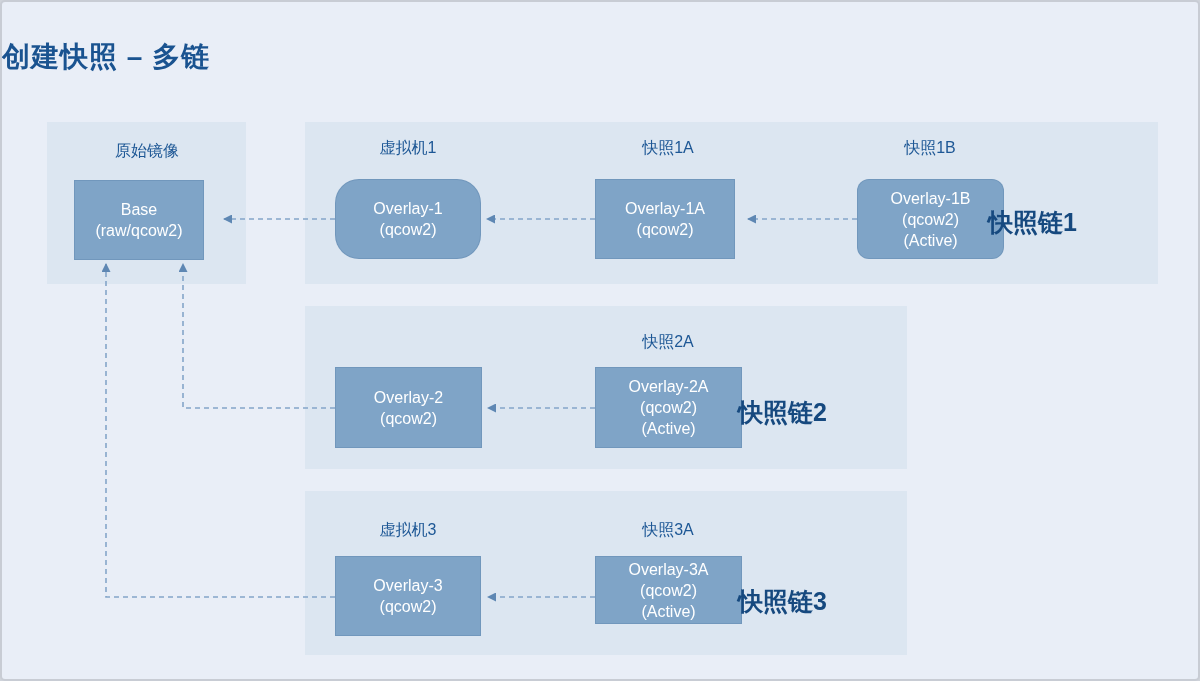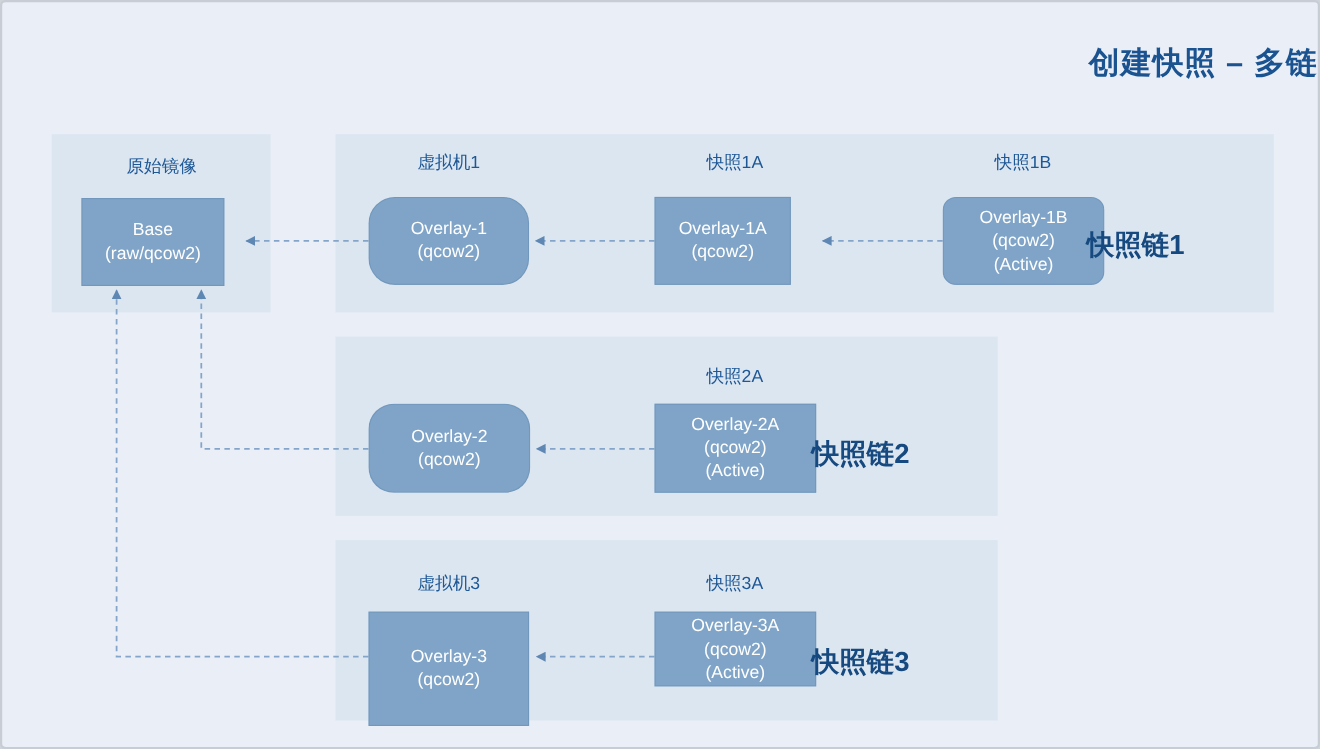--- a/index.html
+++ b/index.html
@@ -11,42 +11,42 @@
   *{box-sizing:border-box;}
   .page{
     position:relative; width:1200px; height:681px;
     background:var(--page-bg);
     border:2px solid var(--page-border); border-radius:5px;
     font-family:"Liberation Sans","DejaVu Sans",sans-serif;
     overflow:hidden;
   }
   .title{
     position:absolute; left:0; right:0; top:36px;
-    text-align:right; font-size:28px; font-weight:bold;
+    text-align:left; font-size:28px; font-weight:bold;
     color:var(--title-text); letter-spacing:1px;
   }
   .panel{ position:absolute; background:var(--panel-bg); }
   #panel-source{ left:45px;  top:120px; width:199px; height:162px; }
   #panel-chain1{ left:303px; top:120px; width:853px; height:162px; }
   #panel-chain2{ left:303px; top:304px; width:602px; height:163px; }
   #panel-chain3{ left:303px; top:489px; width:602px; height:164px; }
 
   .node{
     position:absolute; background:var(--node-bg); color:var(--node-text);
     border:1px solid rgba(90,130,170,.35);
     display:flex; flex-direction:column; justify-content:center; align-items:center;
     font-size:16px; line-height:21px; text-align:center;
   }
   #node-base{ left:72px;  top:178px; width:130px; height:80px; }
   #node-o1  { left:333px; top:177px; width:146px; height:80px;border-radius:24px; }
-  #node-o1a { left:593px; top:177px; width:124px; height:80px; }
+  #node-o1a { left:593px; top:177px; width:140px; height:80px; }
   #node-o1b { left:855px; top:177px; width:147px; height:80px;border-radius:12px; }
-  #node-o2  { left:333px; top:365px; width:147px; height:81px;border-radius:23px; }
+  #node-o2  { left:333px; top:365px; width:147px; height:81px; }
   #node-o2a { left:593px; top:365px; width:147px; height:81px; }
-  #node-o3  { left:333px; top:554px; width:146px; height:104px; }
+  #node-o3  { left:333px; top:554px; width:146px; height:80px; }
   #node-o3a { left:593px; top:554px; width:147px; height:68px; }
 
   .node-label{
     position:absolute; width:226px; text-align:center;
     color:var(--label-text); font-size:16px;
   }
   #lbl-source{ left:32px;  top:139px; }
   #lbl-vm1{ left:293px; top:136px; } #lbl-s1a{ left:553px; top:136px; } #lbl-s1b{ left:815px; top:136px; }
   #lbl-vm2{ left:293px; top:330px; } #lbl-s2a{ left:553px; top:330px; }
   #lbl-vm3{ left:293px; top:518px; } #lbl-s3a{ left:553px; top:518px; }

